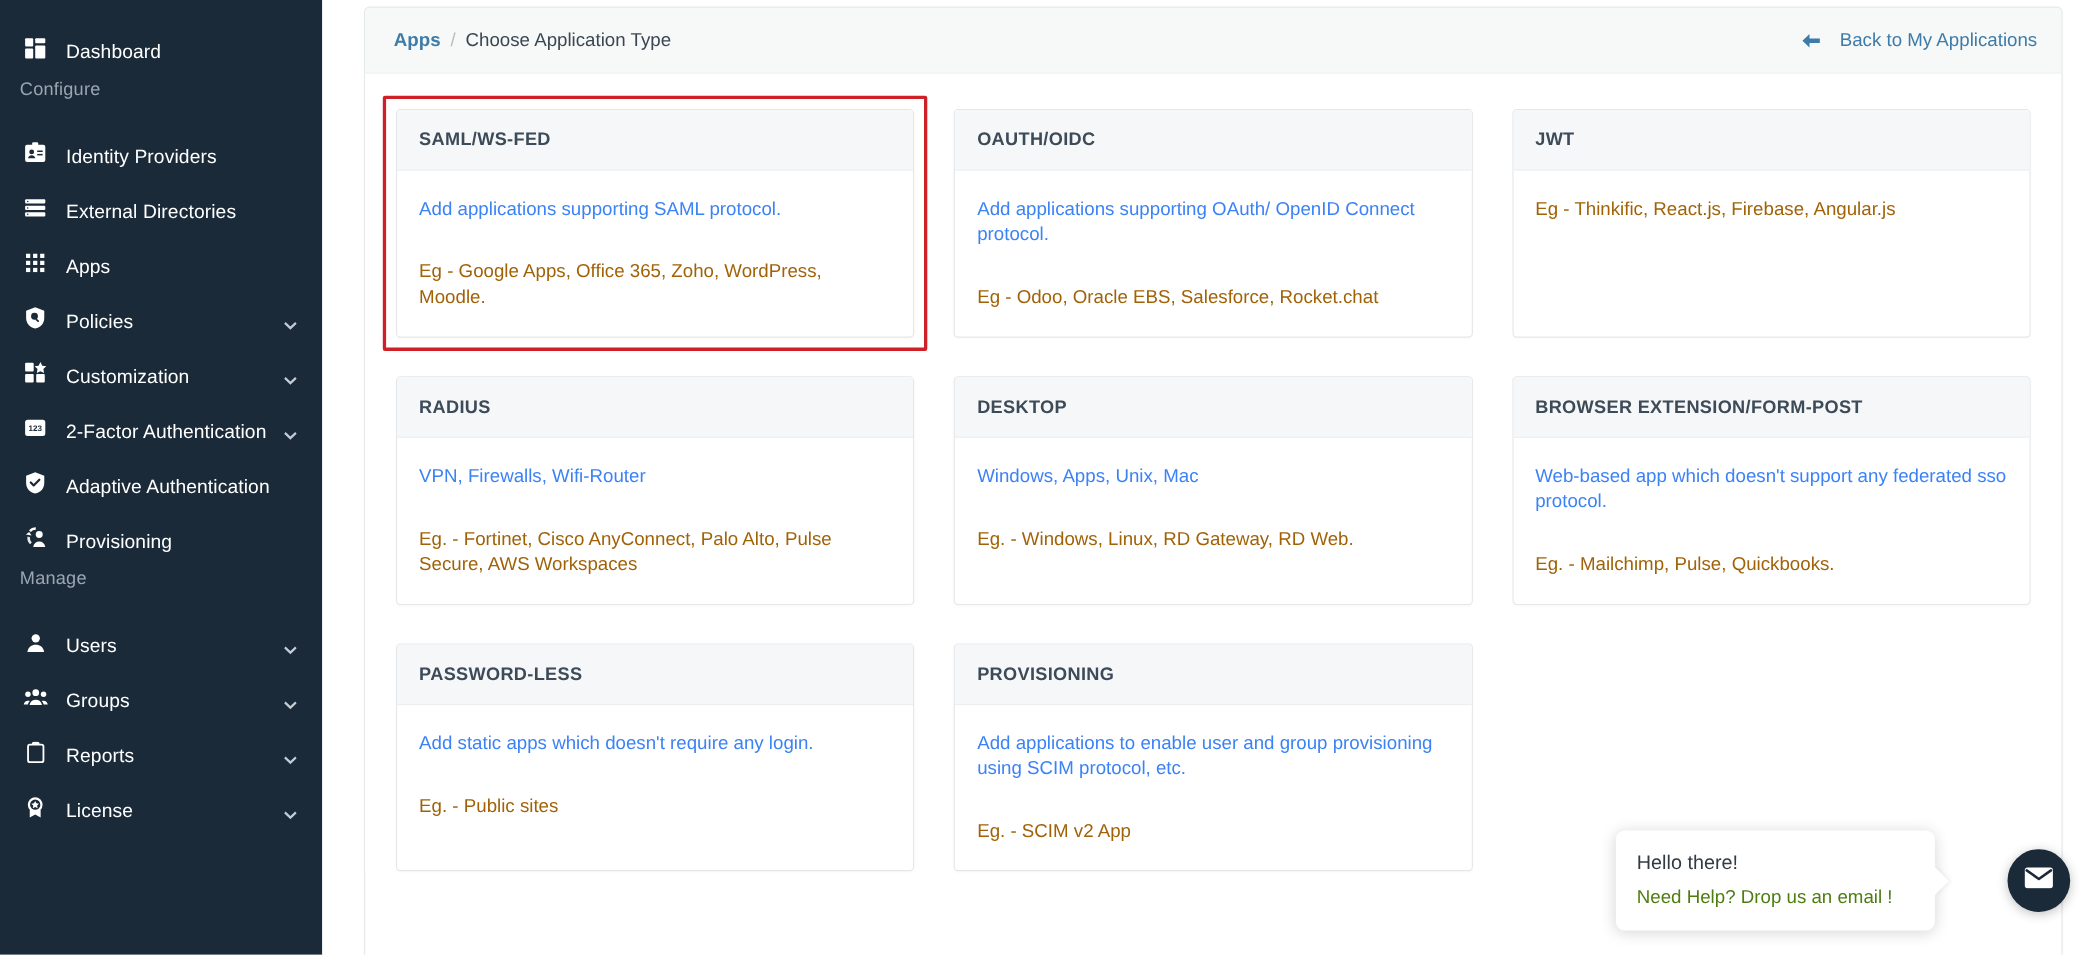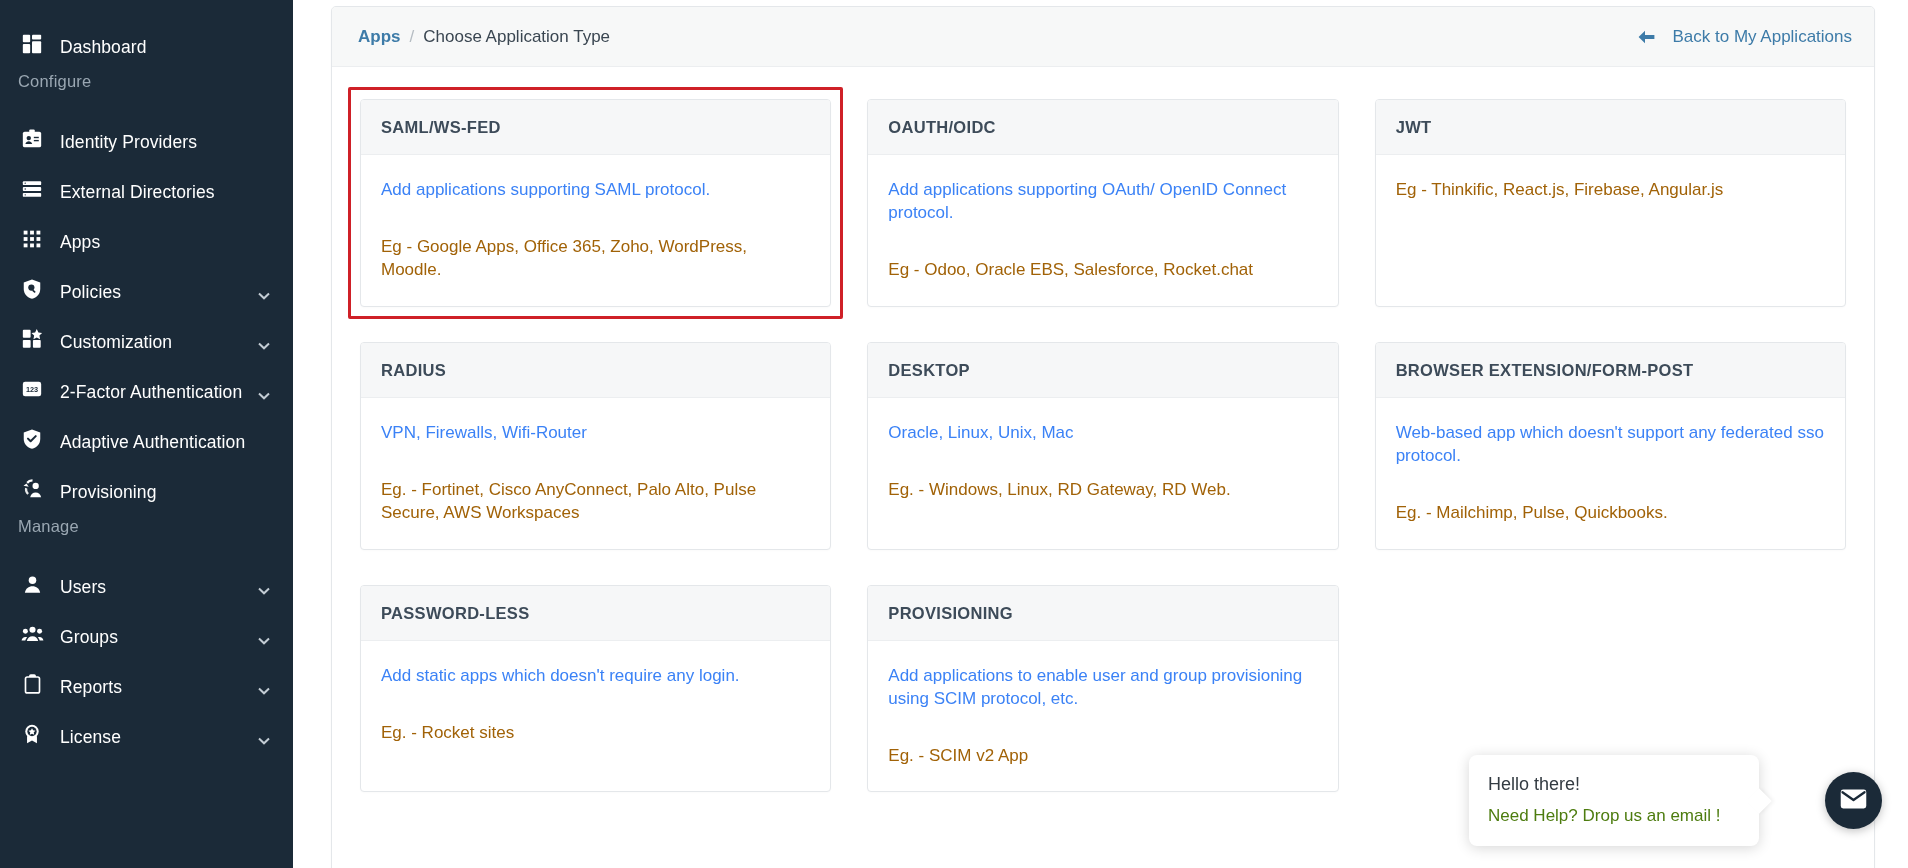--- a/index.html
+++ b/index.html
@@ -452,42 +452,42 @@
               <div class="card-desc">VPN, Firewalls, Wifi-Router</div>
               <div class="card-eg">Eg. - Fortinet, Cisco AnyConnect, Palo Alto, Pulse Secure, AWS Workspaces</div>
             </div>
           </div>
 
           <div class="card row2">
             <div class="card-head">
               <div class="card-title">DESKTOP</div>
             </div>
             <div class="card-body">
-              <div class="card-desc">Oracle, Linux, Unix, Mac</div>
+              <div class="card-desc">Windows, Apps, Unix, Mac</div>
               <div class="card-eg">Eg. - Windows, Linux, RD Gateway, RD Web.</div>
             </div>
           </div>
 
           <div class="card row2">
             <div class="card-head">
               <div class="card-title">BROWSER EXTENSION/FORM-POST</div>
             </div>
             <div class="card-body">
               <div class="card-desc">Web-based app which doesn't support any federated sso protocol.</div>
               <div class="card-eg">Eg. - Mailchimp, Pulse, Quickbooks.</div>
             </div>
           </div>
 
           <div class="card row3">
             <div class="card-head">
               <div class="card-title">PASSWORD-LESS</div>
             </div>
             <div class="card-body">
               <div class="card-desc">Add static apps which doesn't require any login.</div>
-              <div class="card-eg">Eg. - Rocket sites</div>
+              <div class="card-eg">Eg. - Public sites</div>
             </div>
           </div>
 
           <div class="card row3">
             <div class="card-head">
               <div class="card-title">PROVISIONING</div>
             </div>
             <div class="card-body">
               <div class="card-desc">Add applications to enable user and group provisioning using SCIM protocol, etc.</div>
               <div class="card-eg">Eg. - SCIM v2 App</div>

